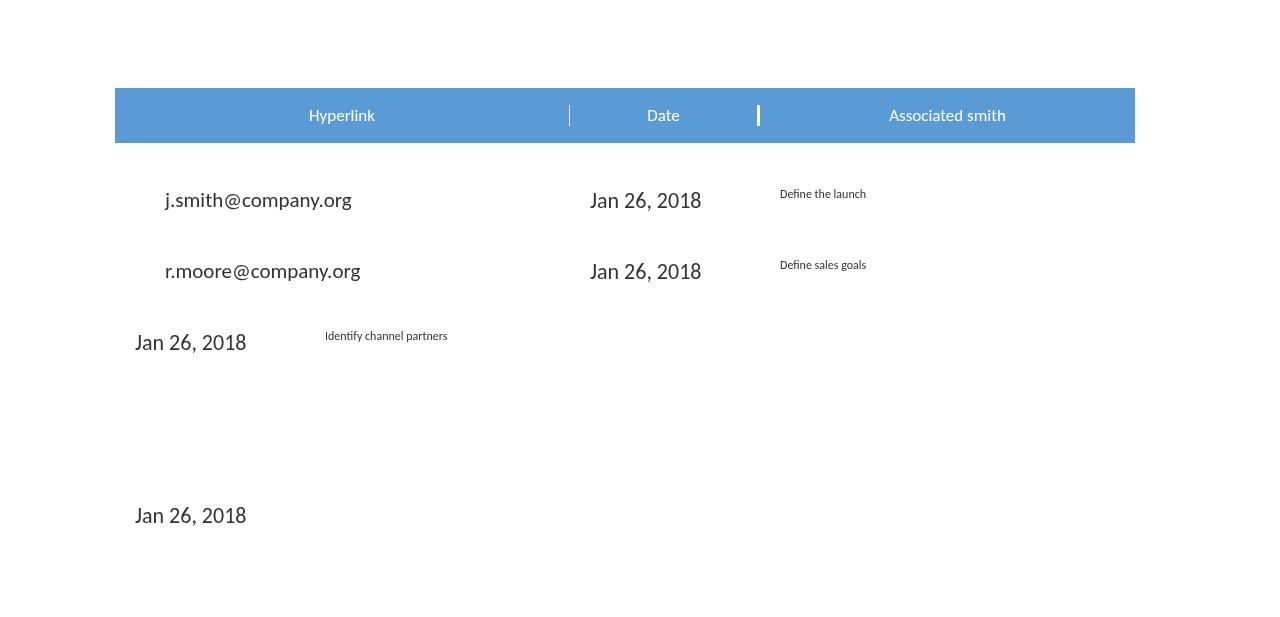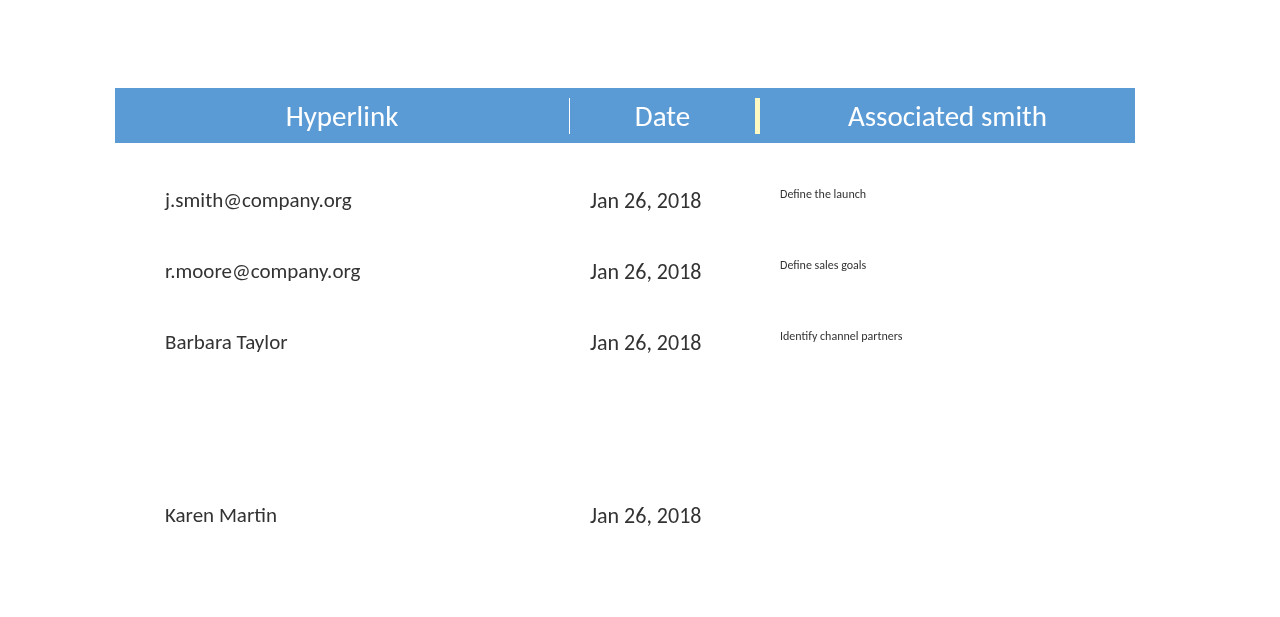--- a/index.html
+++ b/index.html
@@ -21,34 +21,34 @@
       width: 1020px;
     }
     .header-row {
       display: flex;
       background: #5b9bd5;
       height: 55px;
       align-items: center;
     }
     .header-cell {
       color: #ffffff;
-      font-size: 29px;
+      font-size: 17px;
       font-weight: 400;
       text-align: right;
       display: flex;
       align-items: center;
       justify-content: center;
     }
     .col-hyperlink {
       width: 455px;
       border-right: 1px solid #ffffff;
     }
     .col-date {
       width: 190px;
-      border-right: 5px solid #fef9c3;
+      border-right: 3px solid #fef9c3;
     }
     .col-task {
       width: 375px;
     }
     .body-row {
       display: flex;
       align-items: flex-start;
       padding-top: 28px;
     }
     .body-row.tall-gap {
@@ -92,22 +92,20 @@
     <div class="body-cell cell-task">Define the launch</div>
   </div>
 
   <div class="body-row">
     <div class="body-cell cell-hyperlink">r.moore@company.org</div>
     <div class="body-cell cell-date">Jan 26, 2018</div>
     <div class="body-cell cell-task">Define sales goals</div>
   </div>
 
   <div class="body-row">
-    <div class="body-cell cell-hyperlink">Barbara Taylor</div>
     <div class="body-cell cell-date">Jan 26, 2018</div>
     <div class="body-cell cell-task">Identify channel partners</div>
   </div>
 
   <div class="body-row tall-gap">
-    <div class="body-cell cell-hyperlink">Karen Martin</div>
     <div class="body-cell cell-date">Jan 26, 2018</div>
   </div>
 </div>
 
 </body></html>

